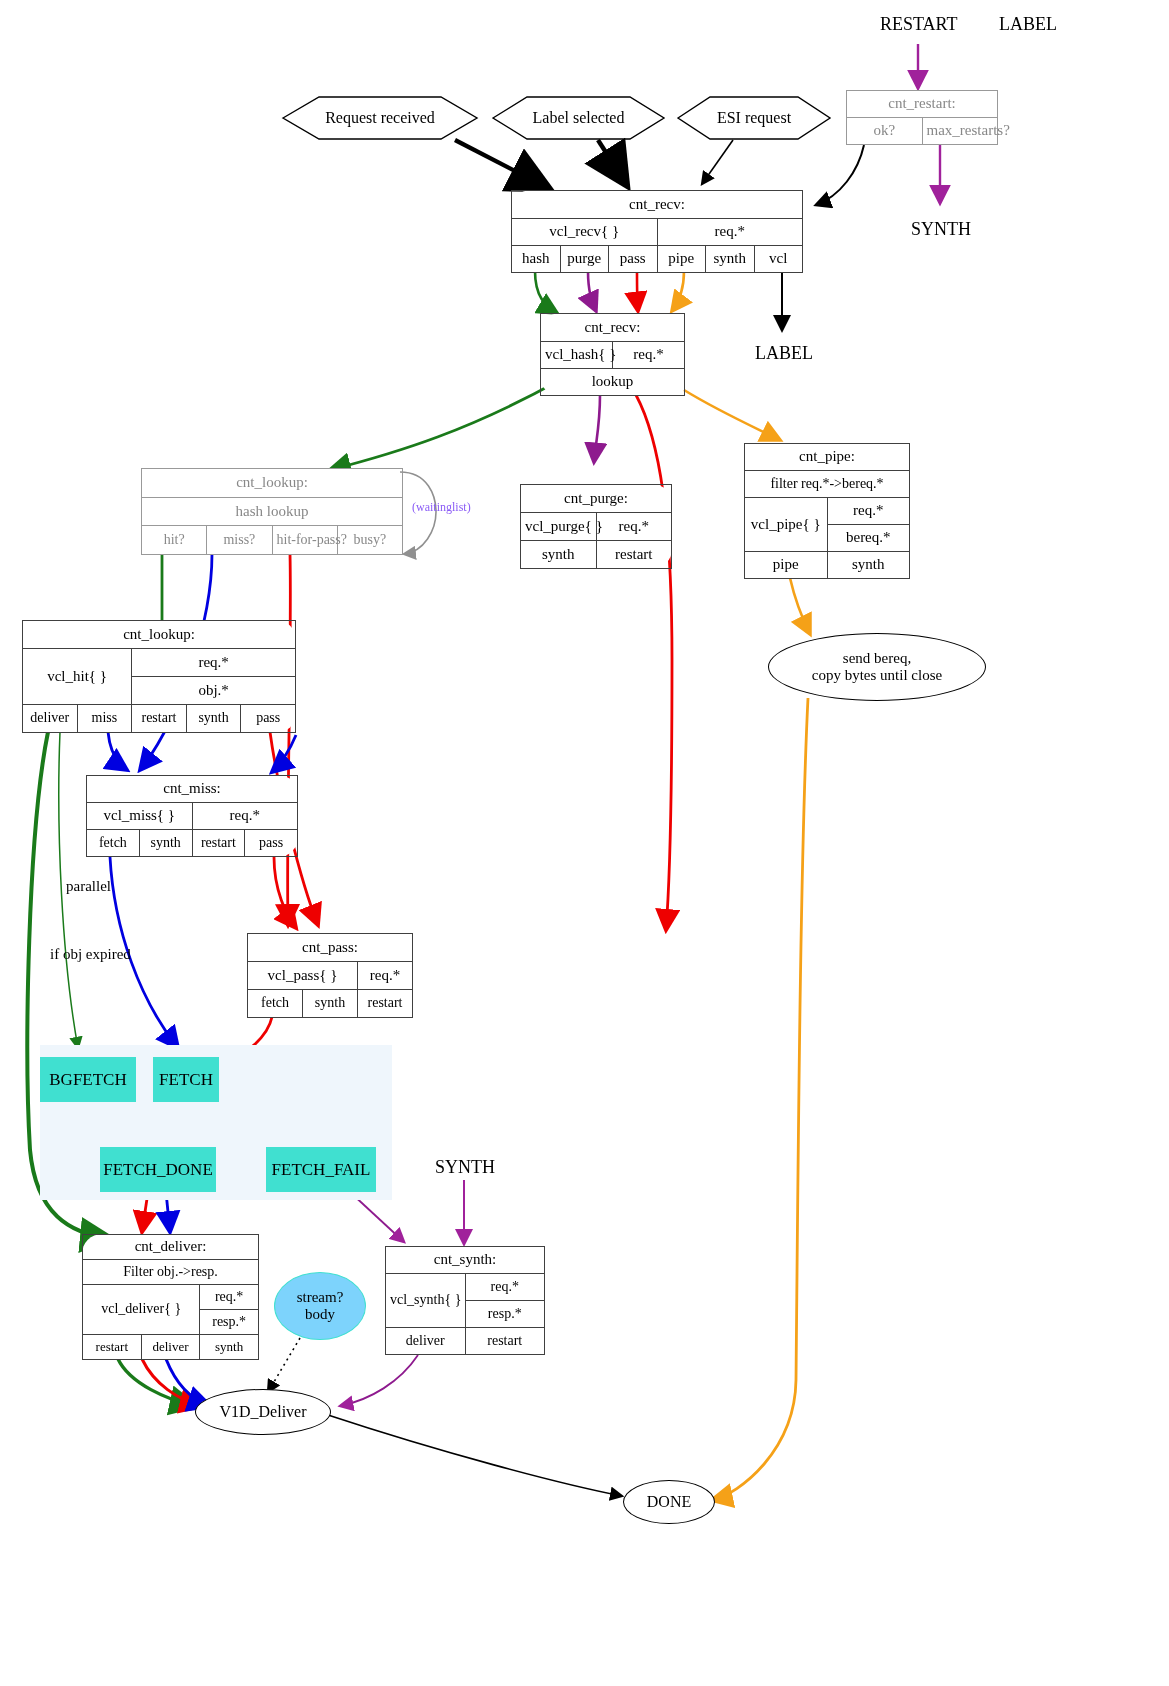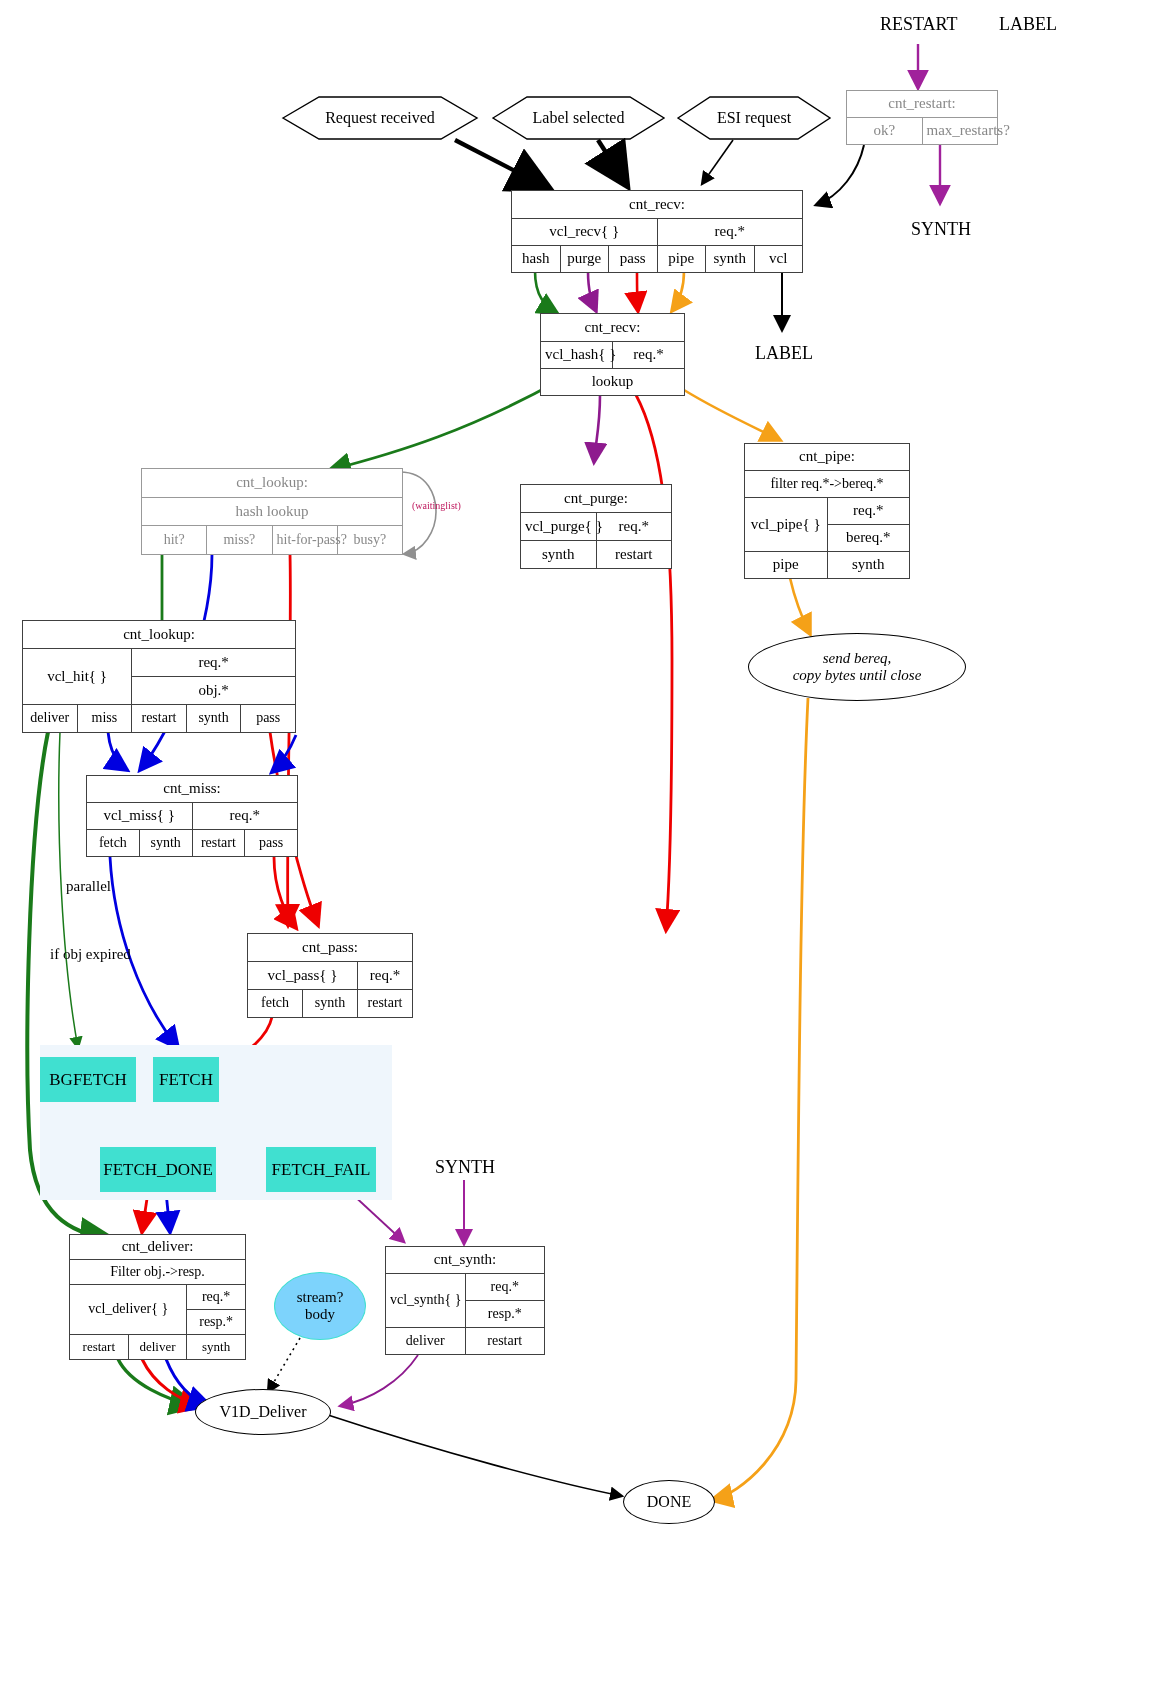--- a/index.html
+++ b/index.html
@@ -3,21 +3,21 @@
 <meta charset="utf-8">
 <style>
   html,body{margin:0;padding:0;background:#ffffff;}
   #root{position:relative;width:1169px;height:1686px;background:#fff;
         font-family:"Liberation Serif","DejaVu Serif",serif;overflow:hidden;}
   svg.layer{position:absolute;left:0;top:0;width:1169px;height:1686px;overflow:visible;}
   .node{position:absolute;box-sizing:border-box;}
 
   
   table.rec{border-collapse:collapse;background:#fff;width:100%;height:100%;
-            table-layout:fixed;}
+            table-layout:fixed;border-radius:20px;}
   table.rec td{border:1px solid #404040;text-align:center;vertical-align:middle;
                padding:1px 4px;white-space:nowrap;color:#000;font-size:15px;
                line-height:1.05;}
   
   table.grey td{border-color:#999;color:#888;}
   .txt{position:absolute;white-space:nowrap;color:#000;}
   .teal{position:absolute;background:#40e0d0;color:#000;display:flex;
         align-items:center;justify-content:center;font-size:17px;
         font-family:"Liberation Serif","DejaVu Serif",serif;}
   .cluster{position:absolute;background:#eff6fc;}
@@ -153,21 +153,21 @@
 
     <path d="M328,1415 C440,1452 560,1484 622,1496" stroke="#000" stroke-width="1.6" fill="none" marker-end="url(#ahK)"></path>
   </svg>
 
   <div class="txt" style="left:880px;top:14px;font-size:18px;">RESTART</div>
   <div class="txt" style="left:999px;top:14px;font-size:18px;">LABEL</div>
   <div class="txt" style="left:911px;top:219px;font-size:18px;">SYNTH</div>
   <div class="txt" style="left:755px;top:343px;font-size:18px;">LABEL</div>
   <div class="txt" style="left:435px;top:1157px;font-size:18px;">SYNTH</div>
 
-  <div class="txt" style="left:412px;top:500px;font-size:10px;color:#be185d;">(waitinglist)</div>
+  <div class="txt" style="left:412px;top:500px;font-size:12px;color:#8b5cf6;">(waitinglist)</div>
   <div class="txt" style="left:66px;top:878px;font-size:15px;">parallel</div>
   <div class="txt" style="left:50px;top:898px;font-size:15px;margin-top:48px;">if obj expired</div>
   <div class="txt" style="left:242px;top:1077px;font-size:16px;">see backend graph</div>
 
   <div class="hexlbl" style="left:283px;top:104px;width:194px;height:28px;">Request received</div>
   <div class="hexlbl" style="left:493px;top:104px;width:171px;height:28px;">Label selected</div>
   <div class="hexlbl" style="left:678px;top:104px;width:152px;height:28px;">ESI request</div>
 
   <div class="node" style="left:846px;top:90px;width:152px;height:55px;">
     <table class="rec grey">
@@ -346,21 +346,21 @@
       </table>
   </div>
 
   <div class="cluster" style="left:40px;top:1045px;width:352px;height:155px;"></div>
 
   <div class="teal" style="left:40px;top:1057px;width:96px;height:45px;">BGFETCH</div>
   <div class="teal" style="left:153px;top:1057px;width:66px;height:45px;">FETCH</div>
   <div class="teal" style="left:100px;top:1147px;width:116px;height:45px;">FETCH_DONE</div>
   <div class="teal" style="left:266px;top:1147px;width:110px;height:45px;">FETCH_FAIL</div>
 
-  <div class="node" style="left:69px;top:1234px;width:177px;height:125px;">
+  <div class="node" style="left:82px;top:1234px;width:177px;height:125px;">
     <table class="rec">
       <tbody>
           <tr style="height:25px">
             <td colspan="3">cnt_deliver:</td>
           </tr>
       <tr style="height:25px">
             <td colspan="3" style="font-size:14px">Filter obj.-&gt;resp.</td>
           </tr>
       <tr style="height:25px">
         <td rowspan="2" colspan="2" style="width:62%;font-size:14px">vcl_deliver{ }</td>
@@ -392,21 +392,21 @@
         <td style="font-size:14px">resp.*</td>
       </tr>
       <tr style="height:26px">
         <td style="font-size:14px">deliver</td>
         <td style="font-size:14px">restart</td>
       </tr>
     </tbody>
       </table>
   </div>
 
-  <div class="ell" style="left:748px;top:633px;width:216px;height:66px;flex-direction:column;font-style:italic;">
+  <div class="ell" style="left:768px;top:633px;width:216px;height:66px;flex-direction:column;">
     <span>send bereq,</span>
     <span>copy bytes until close</span>
   </div>
 
   <div class="ell tealell" style="left:274px;top:1272px;width:90px;height:66px;flex-direction:column;font-size:15px;">
     <span>stream?</span>
     <span>body</span>
   </div>
 
   <div class="ell" style="left:195px;top:1389px;width:134px;height:44px;font-size:16px;">V1D_Deliver</div>

